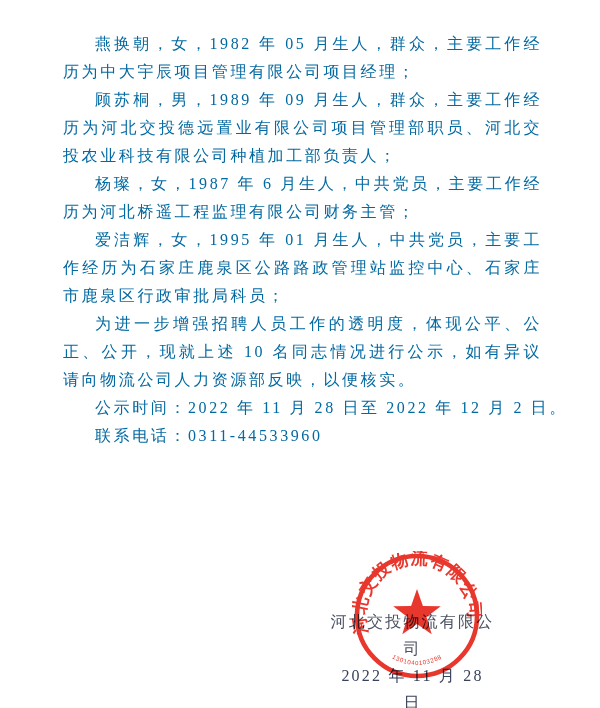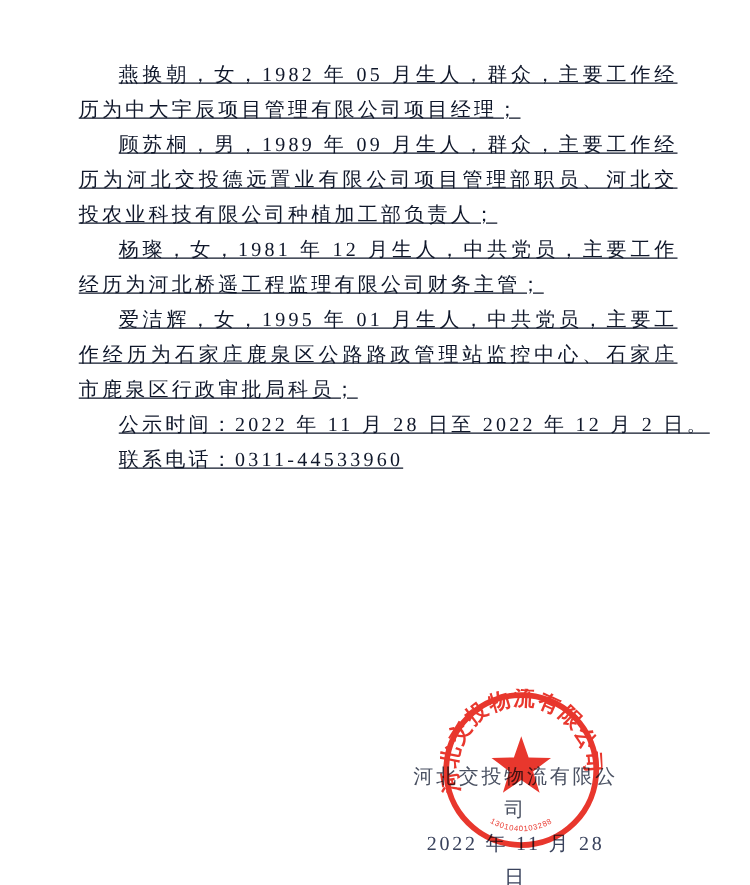--- a/index.html
+++ b/index.html
@@ -5,27 +5,26 @@
   html,body{margin:0;padding:0;background:#fff;}
   .page{
     position:relative;
     width:600px;height:708px;
     background:#ffffff;
     overflow:hidden;
     font-family:"Liberation Serif","DejaVu Serif",serif;
   }
   .body-text{
     position:absolute;
-    left:63px;top:47px;width:479px;
-    color:#0f172a;
+    left:63px;top:30px;width:479px;
+    color:#0369a1;
     font-size:16px;
     line-height:28px;
     letter-spacing:2.6px;
     text-align:justify;
-    text-decoration:underline;
   }
   .body-text p{
     margin:0;
     text-indent:2em;
   }
   .info-line{white-space:nowrap;}
   .signature{
     position:absolute;
     left:330px;top:608px;
     width:165px;
@@ -60,22 +59,23 @@
   .seal-star{fill:#e7271d;}
 </style>
 </head>
 <body>
 
 <div class="page">
 
   <div class="body-text">
     <p>燕换朝，女，1982 年 05 月生人，群众，主要工作经历为中大宇辰项目管理有限公司项目经理；</p>
     <p>顾苏桐，男，1989 年 09 月生人，群众，主要工作经历为河北交投德远置业有限公司项目管理部职员、河北交投农业科技有限公司种植加工部负责人；</p>
-    <p>杨璨，女，1981 年 12 月生人，中共党员，主要工作经历为河北桥遥工程监理有限公司财务主管；</p>
+    <p>杨璨，女，1987 年 6 月生人，中共党员，主要工作经历为河北桥遥工程监理有限公司财务主管；</p>
     <p>爱洁辉，女，1995 年 01 月生人，中共党员，主要工作经历为石家庄鹿泉区公路路政管理站监控中心、石家庄市鹿泉区行政审批局科员；</p>
+    <p>为进一步增强招聘人员工作的透明度，体现公平、公正、公开，现就上述 10 名同志情况进行公示，如有异议请向物流公司人力资源部反映，以便核实。</p>
     <p class="info-line">公示时间：2022 年 11 月 28 日至 2022 年 12 月 2 日。</p>
     <p class="info-line">联系电话：0311-44533960</p>
   </div>
 
   <div class="signature">
     <div class="sig-company">河北交投物流有限公司</div>
     <div class="sig-date">2022 年 11 月 28 日</div>
   </div>
 
   <svg class="seal" viewBox="0 0 130 130" aria-hidden="true">

